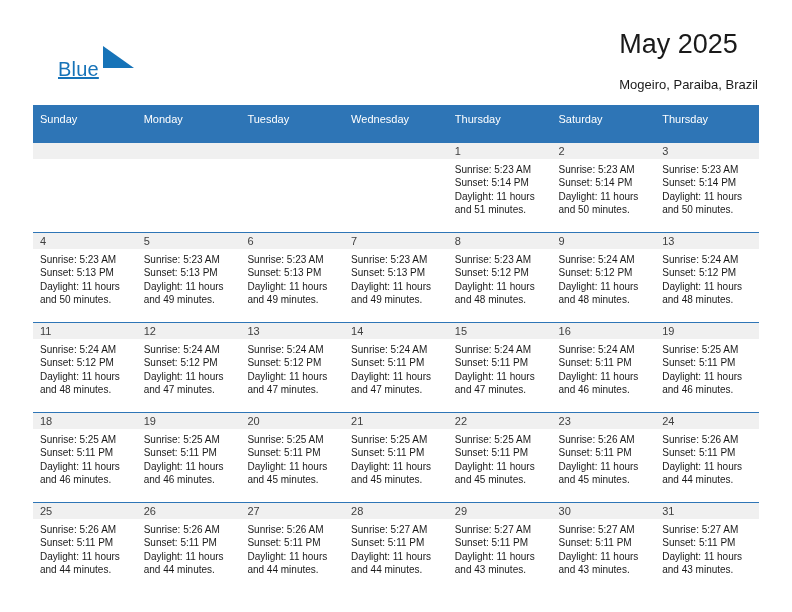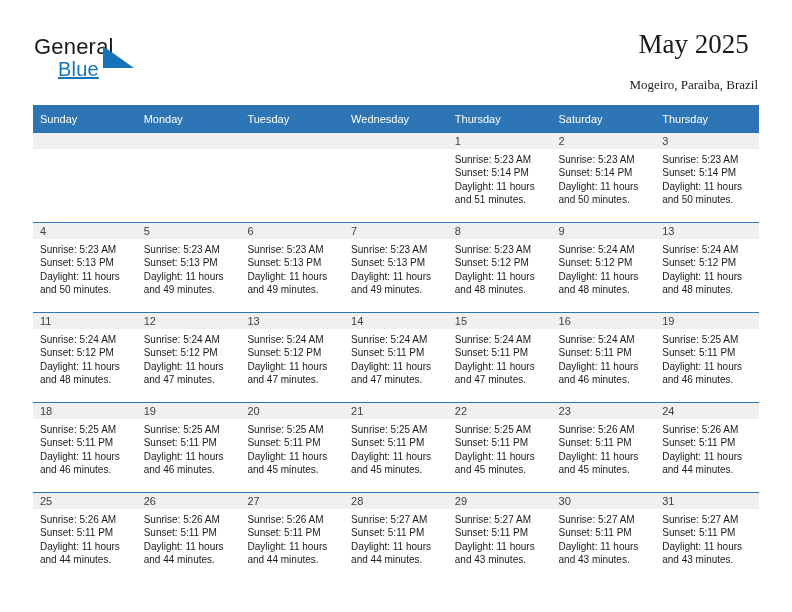--- a/index.html
+++ b/index.html
@@ -64,22 +64,21 @@
     width: 0;
     height: 0;
     border-left: 31px solid #1673b8;
     border-top: 22px solid transparent;
   }
 
   .title-block {
     position: absolute;
     right: 0;
     top: 0;
-    text-align: center;
-    font-family: Liberation Serif, serif;
+    text-align: left;
   }
   .cal-title {
     font-size: 27px;
     color: #1a1a1a;
     line-height: 32px;
     white-space: nowrap;
   }
   .cal-subtitle {
     font-size: 13px;
     color: #1a1a1a;
@@ -97,21 +96,21 @@
     border-collapse: collapse;
     table-layout: fixed;
   }
 
   .calendar th {
     background: #2e75b6;
     color: #ffffff;
     font-size: 11px;
     font-weight: normal;
     text-align: left;
-    padding: 5px 0 4px 7px;
+    padding: 5px 0 14px 7px;
     height: 18px;
     vertical-align: middle;
     border: none;
   }
 
   .calendar td {
     width: 103.7px;
     height: 89px;
     vertical-align: top;
     padding: 0;
@@ -146,21 +145,20 @@
   }
 </style>
 </head>
 <body>
 
 <div class="page">
 
   <div class="header">
 
     <div class="brand">
-      <span class="brand-general">General</span>
       <span class="brand-mark"></span>
       <span class="brand-blue">Blue</span>
     </div>
 
     <div class="title-block">
       <div class="cal-title">May 2025</div>
       <div class="cal-subtitle">Mogeiro, Paraiba, Brazil</div>
     </div>
 
   </div>

